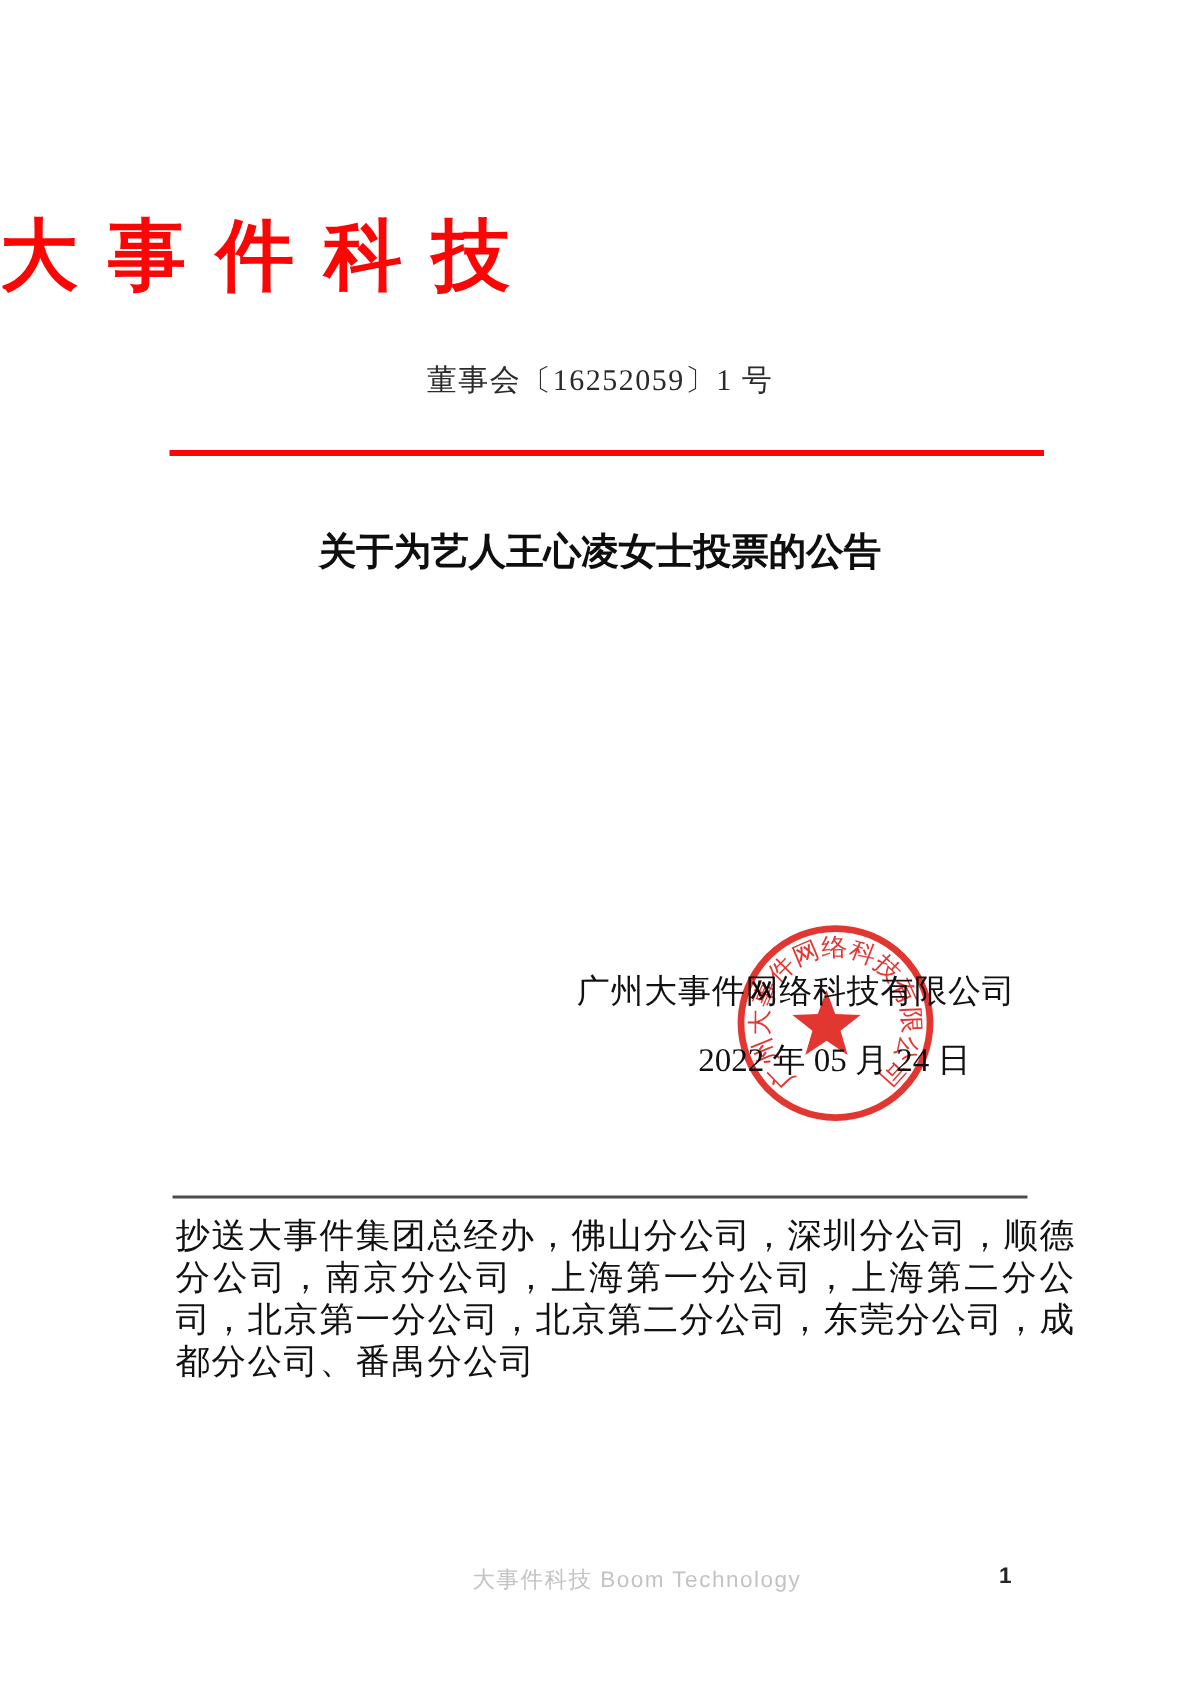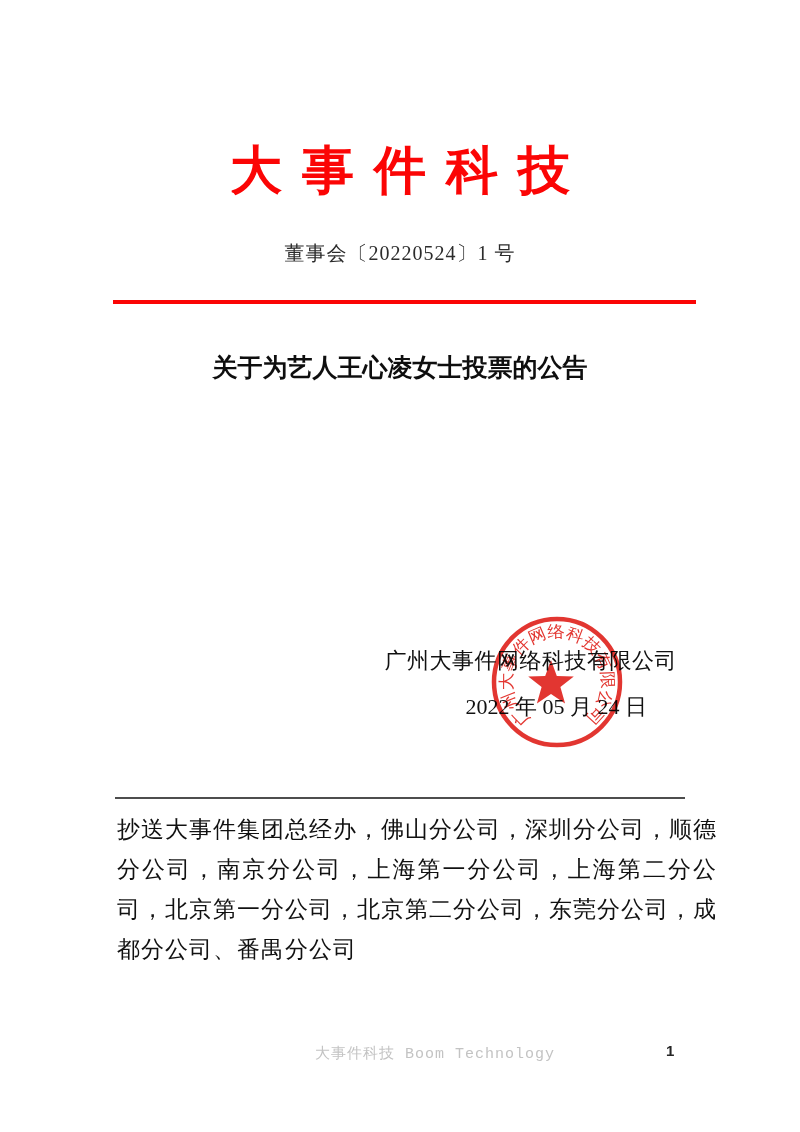--- a/index.html
+++ b/index.html
@@ -12,26 +12,24 @@
     background: #ffffff;
     overflow: hidden;
     font-family: "Liberation Serif", "DejaVu Serif", serif;
     color: #111;
   }
   .company-header {
     position: absolute;
     top: 136px;
     left: 0;
     width: 100%;
-    text-align: center;
     font-size: 52px;
     font-weight: bold;
     color: #fb0505;
     letter-spacing: 20px;
-    padding-left: 20px; 
     white-space: nowrap;
   }
   .doc-number {
     position: absolute;
     top: 240px;
     left: 0;
     width: 100%;
     text-align: center;
     font-size: 20px;
     color: #2b2b2b;
@@ -105,31 +103,31 @@
     width: 570px;
     height: 2px;
     background: #4d4d4d;
   }
   .cc-text {
     position: absolute;
     top: 810px;
     left: 117px;
     width: 600px;
     font-size: 23px;
-    line-height: 40px;
+    line-height: 28px;
     text-align: justify;
     letter-spacing: 1px;
   }
   .footer-brand {
     position: absolute;
     top: 1044px;
     left: 315px;
     font-size: 15px;
     color: #c3c3c3;
-    font-family: Liberation Mono, monospace;
+    font-family: Liberation Sans, sans-serif;
     letter-spacing: 1px;
     white-space: nowrap;
   }
   .footer-page-number {
     position: absolute;
     top: 1042px;
     left: 666px;
     font-size: 15px;
     font-weight: 600;
     color: #262626;
@@ -141,21 +139,21 @@
     fill: #e0251f;
   }
 </style>
 </head>
 <body>
 
 <div class="page">
 
   <div class="company-header">大事件科技</div>
 
-  <div class="doc-number">董事会〔20220524〕1 号</div>
+  <div class="doc-number">董事会〔16252059〕1 号</div>
 
   <div class="red-rule"></div>
 
   <div class="doc-title">关于为艺人王心凌女士投票的公告</div>
 
 
 
   <div class="signature-company">广州大事件网络科技有限公司</div>
 
   <div class="signature-date">2022 年 05 月 24 日</div>

